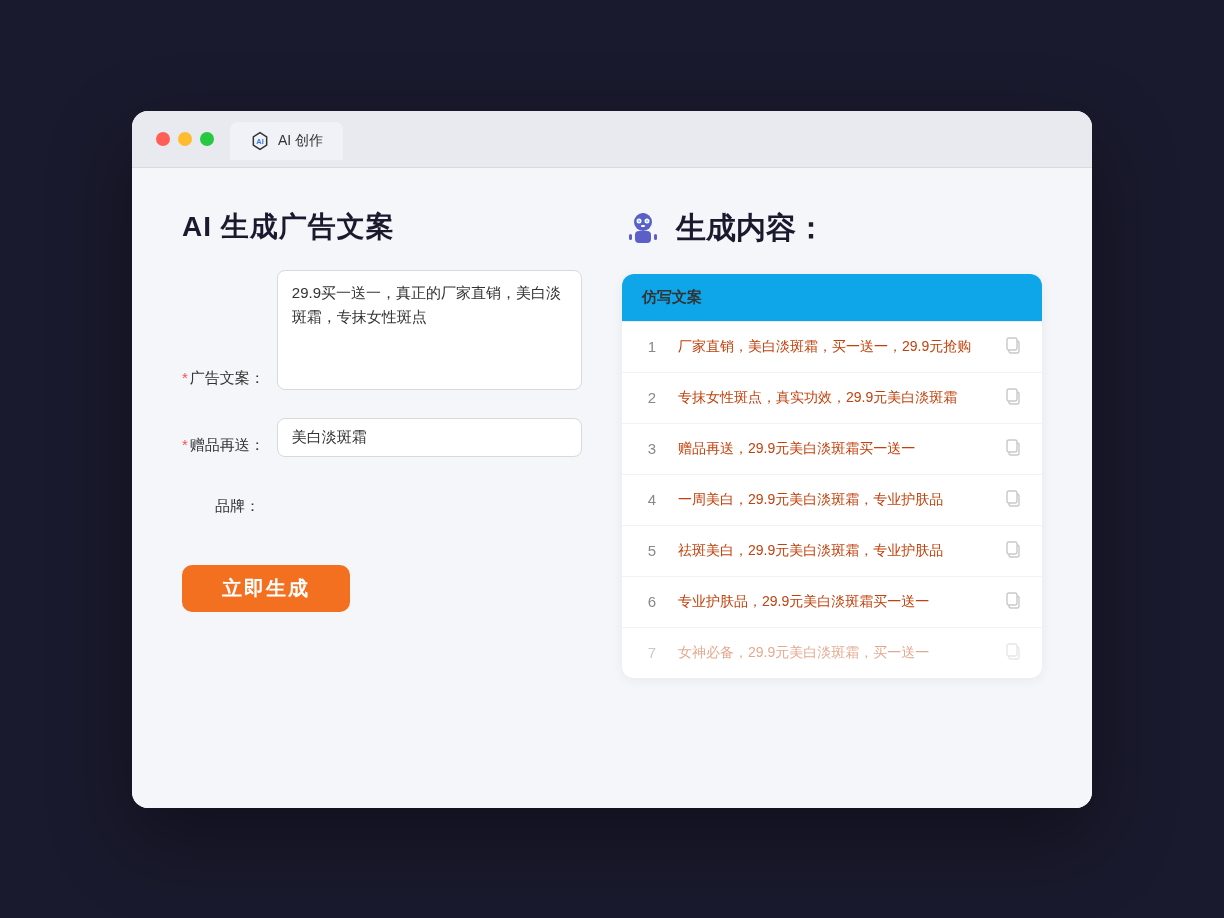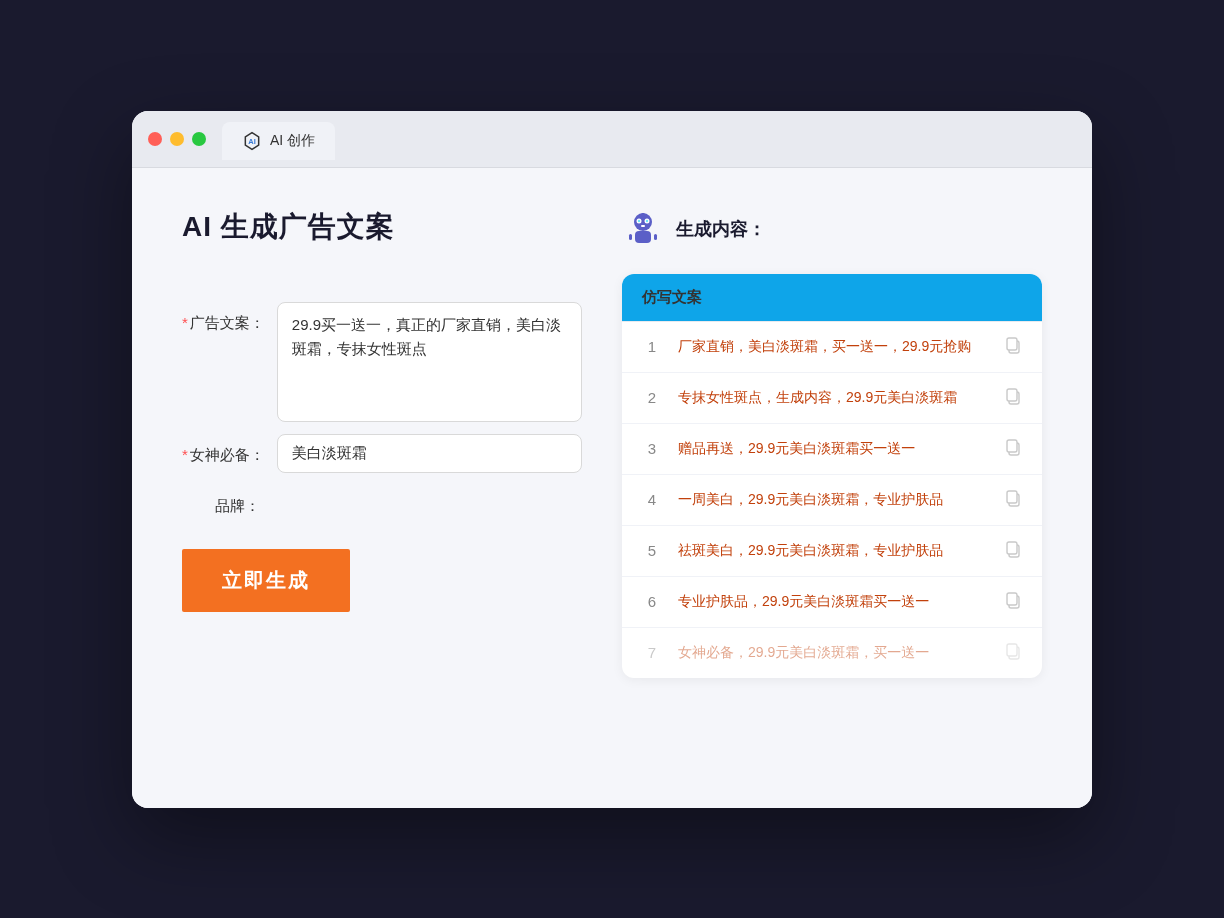--- a/index.html
+++ b/index.html
@@ -22,21 +22,21 @@
       overflow: hidden;
       position: relative;
     }
 
     
     .browser-titlebar {
       background: #e8eaf0;
       height: 57px;
       display: flex;
       align-items: center;
-      padding: 0 16px;
+      padding: 0 24px;
       border-bottom: 1px solid #d8dae0;
     }
 
     .traffic-lights {
       display: flex;
       gap: 8px;
       margin-right: 16px;
     }
 
     .traffic-light {
@@ -80,28 +80,28 @@
 
     
     .left-panel {
       flex: 0 0 400px;
     }
 
     .page-title {
       font-size: 28px;
       font-weight: 700;
       color: #1a1a2e;
-      margin-bottom: 56px;
+      margin-bottom: 24px;
       letter-spacing: 1px;
     }
 
     .form-group {
       display: flex;
-      align-items: flex-start;
-      margin-bottom: 12px;
+      align-items: flex-end;
+      margin-bottom: 28px;
     }
 
     .form-label {
       font-size: 15px;
       color: #333;
       min-width: 90px;
       text-align: right;
       padding-right: 12px;
       padding-top: 10px;
       line-height: 1.5;
@@ -127,22 +127,22 @@
 
     textarea.form-input {
       height: 120px;
       line-height: 1.6;
     }
 
     .generate-btn {
       background: #f37021;
       color: #fff;
       border: none;
-      border-radius: 2px;
-      padding: 18px 40px;
+      border-radius: 10px;
+      padding: 10px 40px;
       font-size: 20px;
       font-weight: 600;
       cursor: pointer;
       margin-top: 20px;
       letter-spacing: 2px;
       font-family: inherit;
       transition: background 0.2s;
     }
 
     
@@ -156,21 +156,21 @@
       gap: 12px;
       margin-bottom: 24px;
     }
 
     .robot-icon {
       width: 42px;
       height: 42px;
     }
 
     .result-title {
-      font-size: 18px;
+      font-size: 30px;
       font-weight: 600;
       color: #1a1a2e;
     }
 
     .result-table {
       background: #fff;
       border-radius: 12px;
       overflow: hidden;
       box-shadow: 0 2px 12px rgba(0,0,0,0.06);
     }
@@ -245,21 +245,21 @@
         <div class="form-group">
           <label class="form-label">
             <span class="required-star">*</span><span>广告文案：</span>
           </label>
           <textarea class="form-input" style="">29.9买一送一，真正的厂家直销，美白淡斑霜，专抹女性斑点</textarea>
         </div>
 
         
         <div class="form-group">
           <label class="form-label">
-            <span class="required-star">*</span><span>女神必备：</span>
+            <span class="required-star">*</span><span>赠品再送：</span>
           </label>
           <input type="text" class="form-input" value="美白淡斑霜" style="">
         </div>
 
         
         <div class="form-group">
           <label class="form-label">品牌：</label>
         </div>
 
         
@@ -292,21 +292,21 @@
               <div class="table-row">
                 <span class="row-number">1</span>
                 <span class="row-text">厂家直销，美白淡斑霜，买一送一，29.9元抢购</span>
                 <span style="cursor: pointer; opacity: 0.45;"><svg width="18" height="18" viewBox="0 0 18 18" fill="none">
     <rect x="5" y="5" width="10" height="12" rx="2" stroke="#888" stroke-width="1.4"></rect>
     <rect x="3" y="2" width="10" height="12" rx="2" stroke="#888" stroke-width="1.4" fill="#fff"></rect>
   </svg></span>
               </div>
               <div class="table-row">
                 <span class="row-number">2</span>
-                <span class="row-text">专抹女性斑点，生成内容，29.9元美白淡斑霜</span>
+                <span class="row-text">专抹女性斑点，真实功效，29.9元美白淡斑霜</span>
                 <span style="cursor: pointer; opacity: 0.45;"><svg width="18" height="18" viewBox="0 0 18 18" fill="none">
     <rect x="5" y="5" width="10" height="12" rx="2" stroke="#888" stroke-width="1.4"></rect>
     <rect x="3" y="2" width="10" height="12" rx="2" stroke="#888" stroke-width="1.4" fill="#fff"></rect>
   </svg></span>
               </div>
               <div class="table-row">
                 <span class="row-number">3</span>
                 <span class="row-text">赠品再送，29.9元美白淡斑霜买一送一</span>
                 <span style="cursor: pointer; opacity: 0.45;"><svg width="18" height="18" viewBox="0 0 18 18" fill="none">
     <rect x="5" y="5" width="10" height="12" rx="2" stroke="#888" stroke-width="1.4"></rect>

